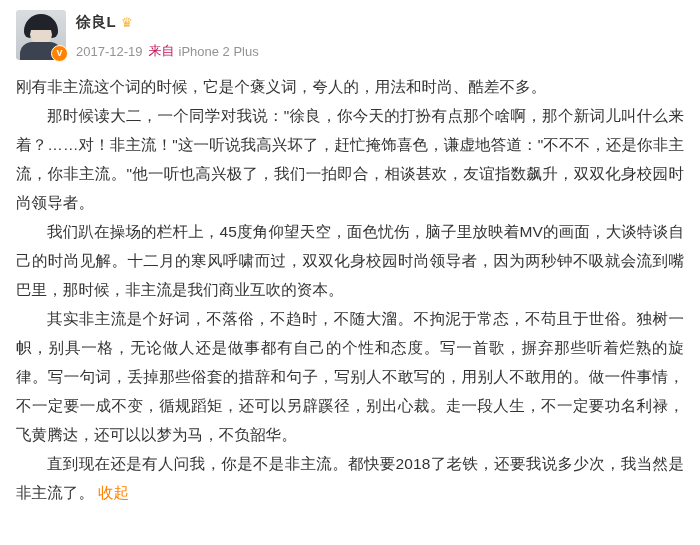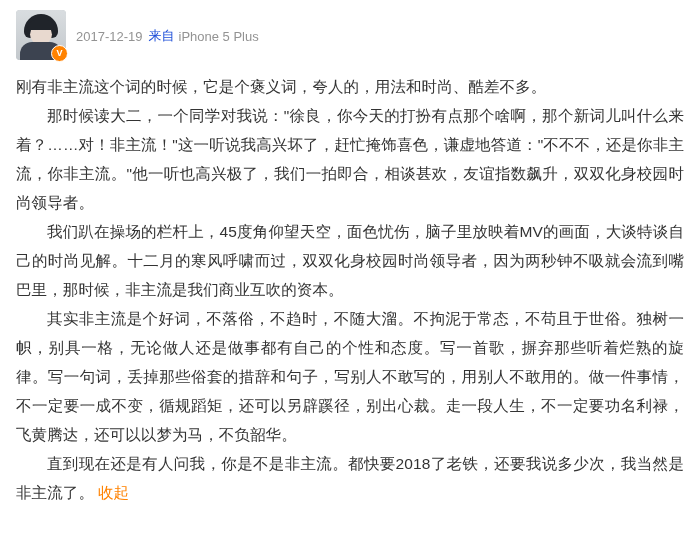--- a/index.html
+++ b/index.html
@@ -122,31 +122,31 @@
     color: #333333;
     letter-spacing: .3px;
   }
   .crown-icon {
     margin-left: 5px;
     font-size: 13px;
     line-height: 1;
     color: #f6b53c;
   }
   .sub-row {
-    margin-top: 16px;
+    margin-top: 9px;
     font-size: 13px;
     color: #939393;
     display: flex;
     align-items: center;
     white-space: nowrap;
   }
   .sub-row .date { color: #939393; }
   .sub-row .from {
     margin-left: 6px;
-    color: #1d4ed8;
+    color: #be185d;
   }
   .sub-row .device {
     margin-left: 4px;
     color: #939393;
   }
   .content {
     margin-top: 6px;
     font-size: 15.5px;
     line-height: 29px;
     color: #333333;
@@ -177,24 +177,28 @@
         <div class="hair"></div>
         <div class="face"></div>
         <div class="fringe"></div>
         <div class="collar"></div>
         <div class="body"></div>
       </div>
       <div class="verified">V</div>
     </div>
 
     <div class="meta">
+      <div class="name-row">
+        <span class="username">徐良L</span>
+        <span class="crown-icon">♛</span>
+      </div>
       <div class="sub-row">
         <span class="date">2017-12-19</span>
         <span class="from">来自</span>
-        <span class="device">iPhone 5 Plus</span>
+        <span class="device">iPhone 2 Plus</span>
       </div>
     </div>
   </div>
 
   <div class="content">
     <p>刚有非主流这个词的时候，它是个褒义词，夸人的，用法和时尚、酷差不多。</p>
     <p class="indent">那时候读大二，一个同学对我说："徐良，你今天的打扮有点那个啥啊，那个新词儿叫什么来着？……对！非主流！"这一听说我高兴坏了，赶忙掩饰喜色，谦虚地答道："不不不，还是你非主流，你非主流。"他一听也高兴极了，我们一拍即合，相谈甚欢，友谊指数飙升，双双化身校园时尚领导者。</p>
     <p class="indent">我们趴在操场的栏杆上，45度角仰望天空，面色忧伤，脑子里放映着MV的画面，大谈特谈自己的时尚见解。十二月的寒风呼啸而过，双双化身校园时尚领导者，因为两秒钟不吸就会流到嘴巴里，那时候，非主流是我们商业互吹的资本。</p>
     <p class="indent">其实非主流是个好词，不落俗，不趋时，不随大溜。不拘泥于常态，不苟且于世俗。独树一帜，别具一格，无论做人还是做事都有自己的个性和态度。写一首歌，摒弃那些听着烂熟的旋律。写一句词，丢掉那些俗套的措辞和句子，写别人不敢写的，用别人不敢用的。做一件事情，不一定要一成不变，循规蹈矩，还可以另辟蹊径，别出心裁。走一段人生，不一定要功名利禄，飞黄腾达，还可以以梦为马，不负韶华。</p>
     <p class="indent"><span>直到现在还是有人问我，你是不是非主流。都快要2018了老铁，还要我说多少次，我当然是非主流了。</span><span class="collapse-link">收起</span></p>

